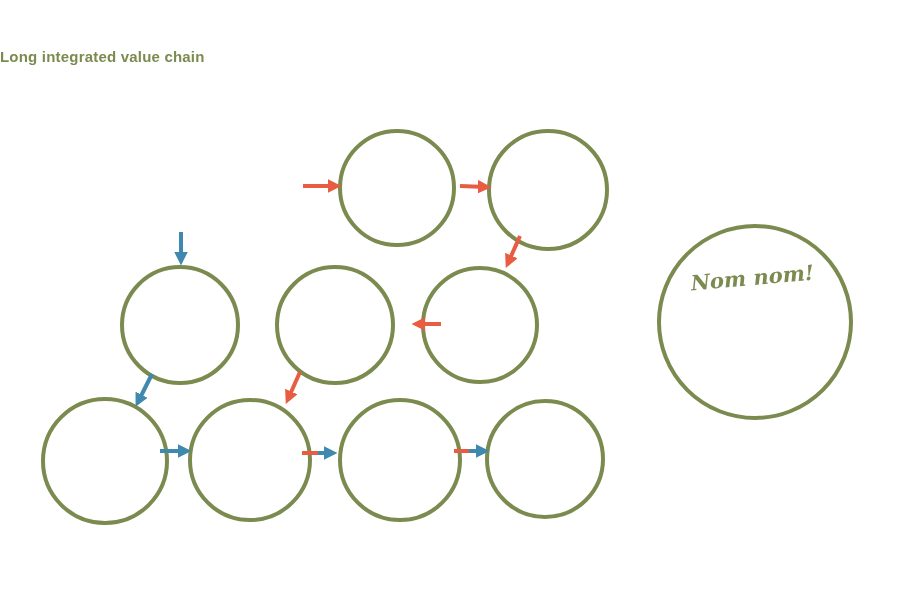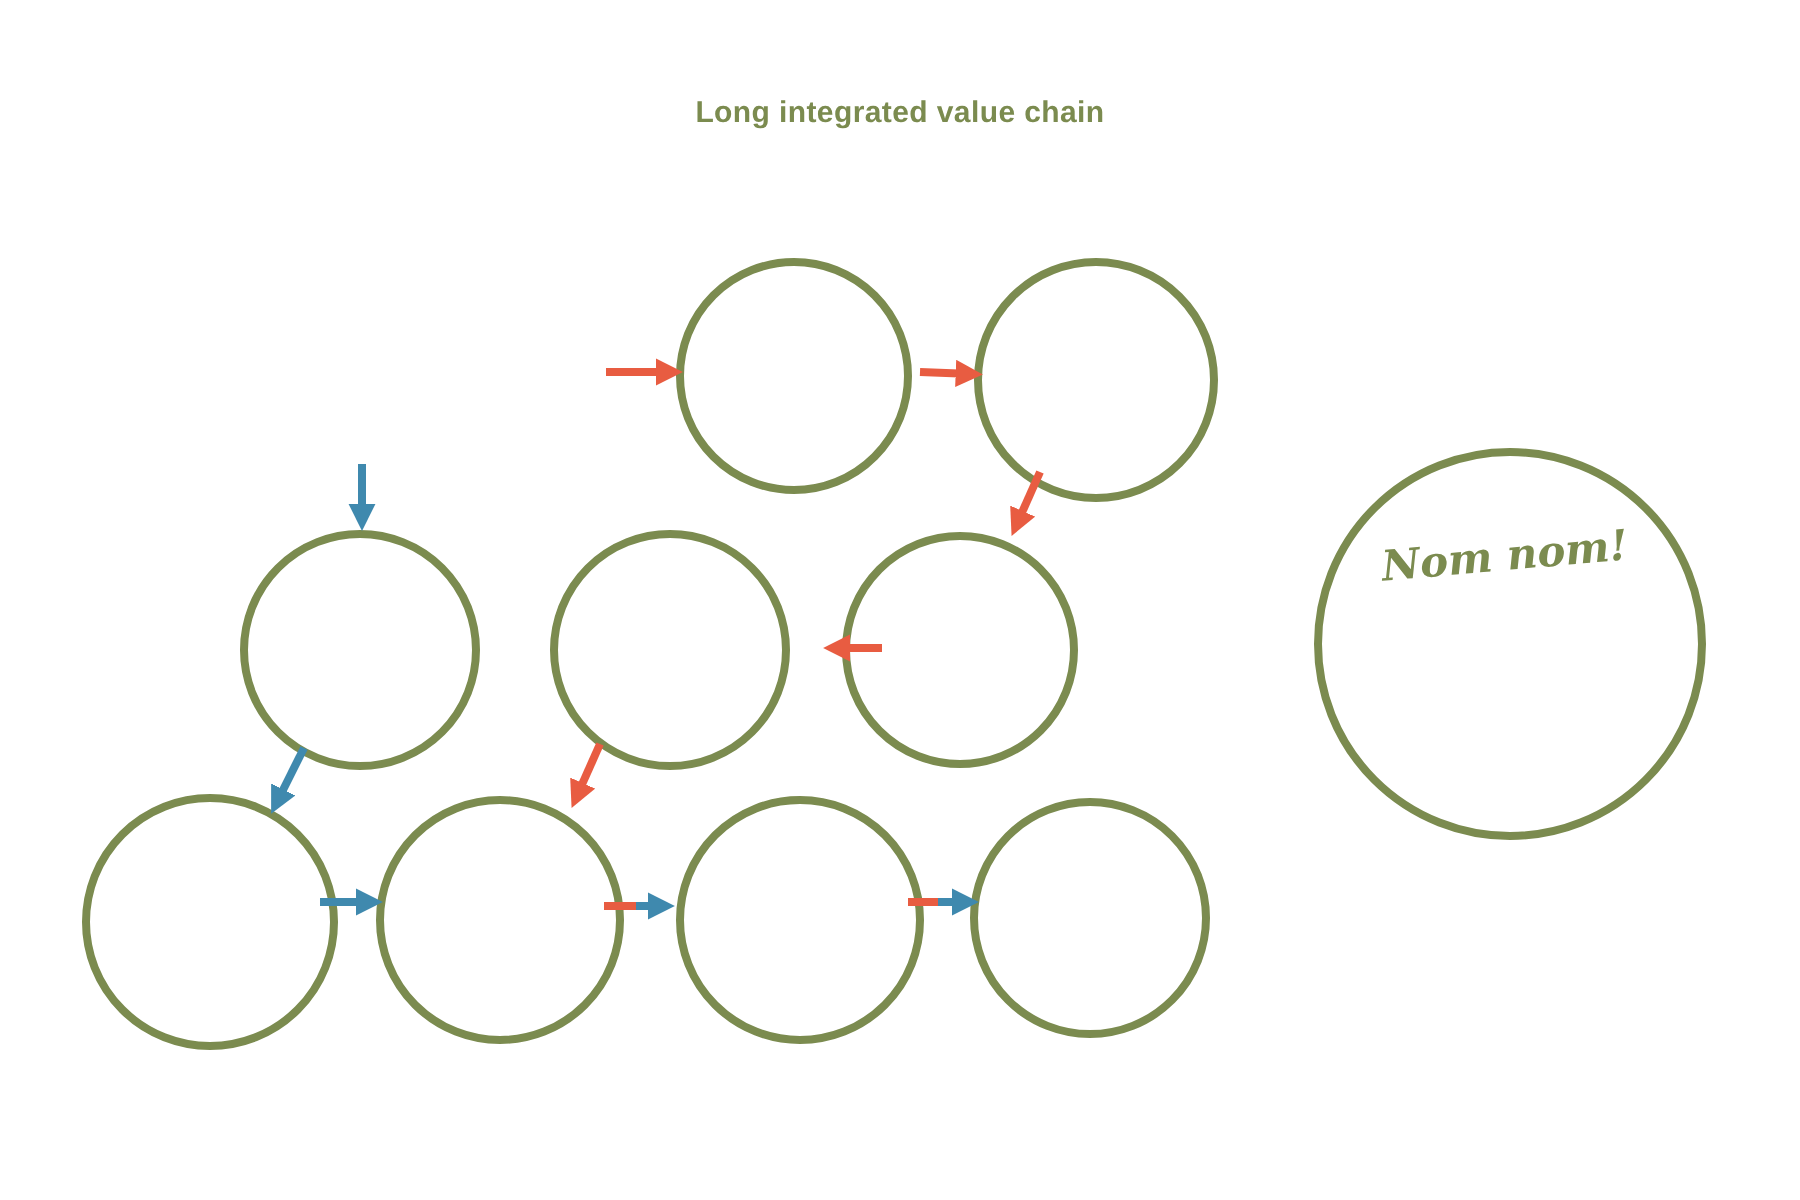--- a/index.html
+++ b/index.html
@@ -12,21 +12,21 @@
   body{background:var(--c-bg);font-family:"Liberation Sans",sans-serif;}
   .canvas{
     position:relative;
     width:900px;height:600px;
     background:var(--c-bg);
     overflow:hidden;
   }
   .diagram-title{
     position:absolute;
     top:48px;left:0;width:100%;
-    text-align:center;
+    text-align:left;
     color:var(--c-green);
     font:700 15px "Liberation Sans",sans-serif;
     letter-spacing:.2px;
   }
   svg{position:absolute;top:0;left:0;}
   .node{fill:none;stroke:var(--c-green);stroke-width:4;}
   .arrow-red-line{stroke:var(--c-red);stroke-width:4;stroke-linecap:butt;fill:none;}
   .arrow-blue-line{stroke:var(--c-blue);stroke-width:4;stroke-linecap:butt;fill:none;}
   .head-red{fill:var(--c-red);}
   .head-blue{fill:var(--c-blue);}

